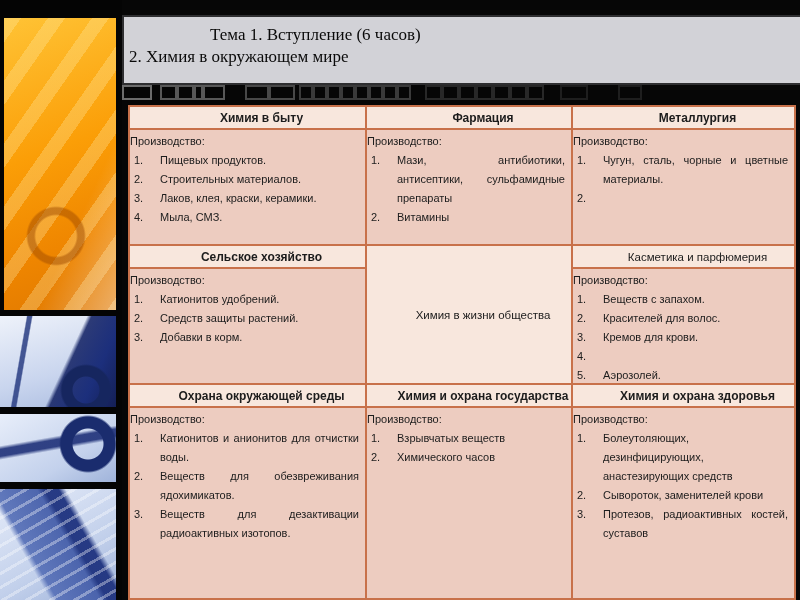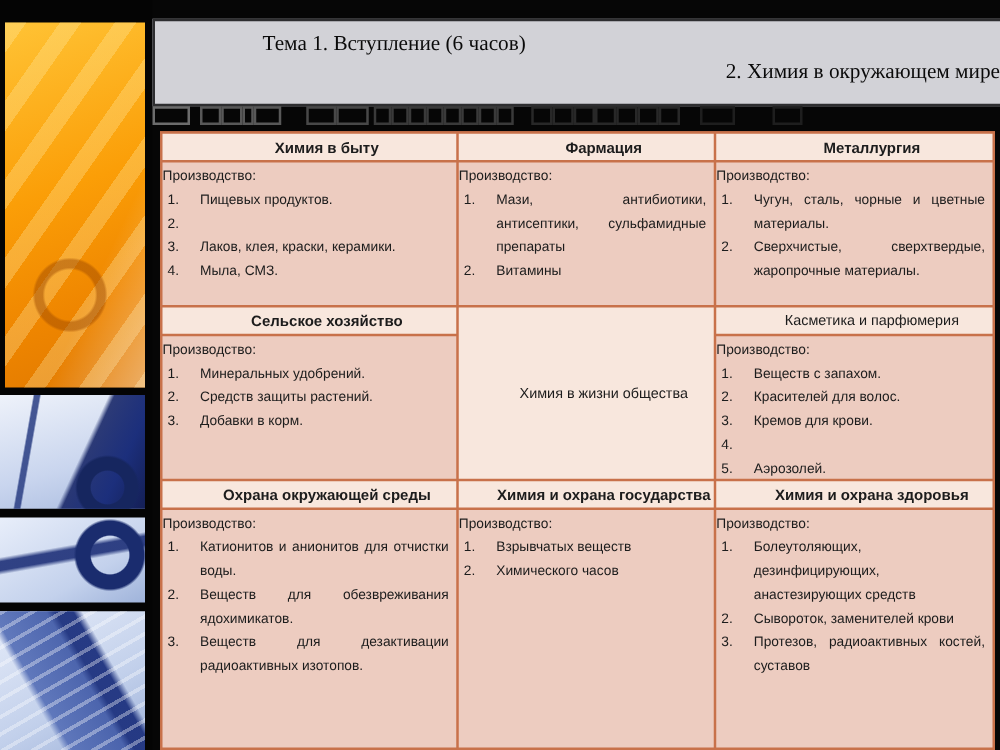--- a/index.html
+++ b/index.html
@@ -28,21 +28,21 @@
   .img-blue3{left:0;top:489px;width:116px;height:111px;
     background:
       repeating-linear-gradient(150deg, rgba(255,255,255,.35) 0 3px, rgba(255,255,255,0) 3px 12px),
       linear-gradient(60deg, rgba(0,0,0,0) 28%, rgba(90,115,185,.95) 32%, rgba(70,95,170,.95) 56%, rgba(35,55,130,.98) 60%, rgba(35,55,130,.98) 68%, rgba(0,0,0,0) 72%),
       linear-gradient(150deg,#e6ecf9 0%,#c2d0eb 60%,#9db1d9 100%);}
   
   .titlebar{position:absolute;left:122px;top:15px;width:676px;height:59px;
     background:#d2d2d7;border:2px solid #2e2e30;color:#0a0a0a;
     font-family:"Liberation Serif",serif;font-size:17px;line-height:22px;padding-top:7px;}
   .titlebar .t1{margin-left:86px;}
-  .titlebar .t2{margin-left:5px;text-align:right;}
+  .titlebar .t2{margin-left:5px;}
   
   .boxrow{position:absolute;left:122px;top:85px;height:15px;display:flex;align-items:center;}
   .bx{height:11px;border-style:solid;border-width:2px;background:transparent;flex:0 0 auto;}
   .g0{border-color:#6c6c6c}.g1{border-color:#585858}.g2{border-color:#484848}
   .g3{border-color:#3a3a3a}.g4{border-color:#282828}.g5{border-color:#1e1e1e}
   .sp8{width:8px}.sp20{width:20px}.sp4{width:4px}.sp14{width:14px}.sp16{width:16px}.sp30{width:30px}
   
   .tablewrap{position:absolute;left:128px;top:105px;width:668px;height:495px;}
   .grid{display:grid;width:100%;height:100%;box-sizing:border-box;
     grid-template-columns:235px 204px 1fr;
@@ -126,20 +126,21 @@
 
       <div class="cell ct r2c1">
         <div class="prod">Производство:</div>
         <div>
             <div class="li">
               <span class="num">1.</span>
               <span class="txt">Пищевых продуктов.</span>
             </div>
             <div class="li">
               <span class="num">2.</span>
+              <span class="txt">Строительных материалов.</span>
             </div>
             <div class="li">
               <span class="num">3.</span>
               <span class="txt">Лаков, клея, краски, керамики.</span>
             </div>
             <div class="li">
               <span class="num">4.</span>
               <span class="txt">Мыла, СМЗ.</span>
             </div>
           </div>
@@ -159,35 +160,34 @@
       </div>
       <div class="cell ct r2c3">
         <div class="prod">Производство:</div>
         <div>
             <div class="li">
               <span class="num">1.</span>
               <span class="txt">Чугун, сталь, чорные и цветные материалы.</span>
             </div>
             <div class="li">
               <span class="num">2.</span>
-              <span class="txt">Сверхчистые, сверхтвердые, жаропрочные материалы.</span>
             </div>
           </div>
       </div>
 
       <div class="cell hd r3c1">Сельское хозяйство</div>
       <div class="cell center-cell">Химия в жизни общества</div>
       <div class="cell hd thin r3c3">Касметика и парфюмерия</div>
 
       <div class="cell ct r4c1">
         <div class="prod">Производство:</div>
         <div>
             <div class="li">
               <span class="num">1.</span>
-              <span class="txt">Минеральных удобрений.</span>
+              <span class="txt">Катионитов удобрений.</span>
             </div>
             <div class="li">
               <span class="num">2.</span>
               <span class="txt">Средств защиты растений.</span>
             </div>
             <div class="li">
               <span class="num">3.</span>
               <span class="txt">Добавки в корм.</span>
             </div>
           </div>

